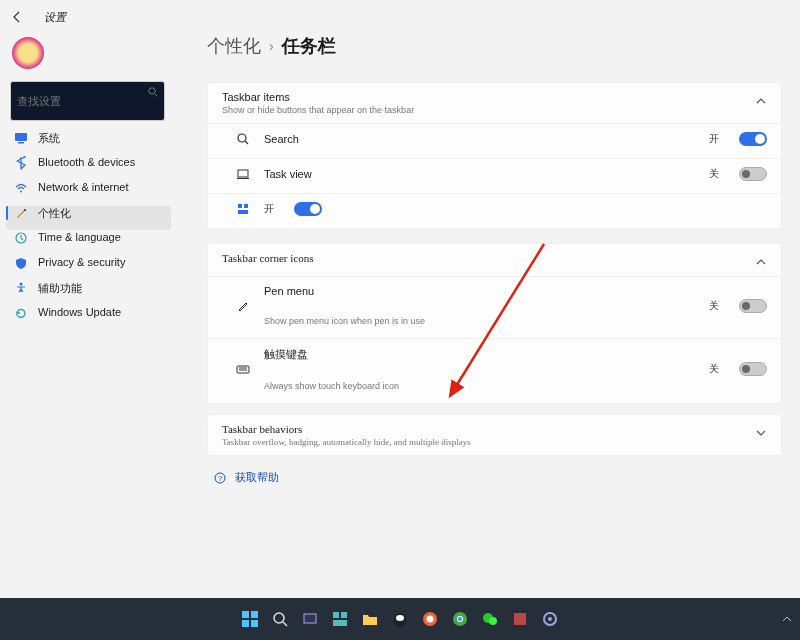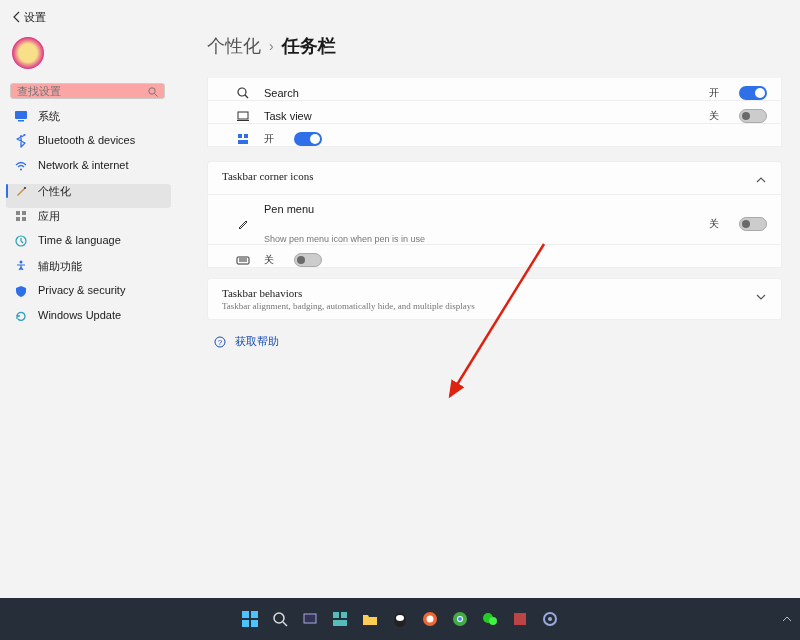--- a/index.html
+++ b/index.html
@@ -1,40 +1,40 @@
 <!DOCTYPE html>
 <html><head>
 <meta charset="utf-8">
 <style>
 * { box-sizing: border-box; margin: 0; padding: 0; }
 html, body { width: 800px; height: 640px; overflow: hidden; font-family: "Segoe UI", "Microsoft YaHei", sans-serif; background: #f3f3f3; color: #1a1a1a; }
 .app { display: flex; height: 598px; }
 .sidebar { width: 175px; padding: 6px 4px 0 6px; }
-.header-row { display: flex; align-items: flex-start; gap: 0; padding: 4px 2px 8px 4px; font-size: 11px; }
+.header-row { display: flex; align-items: flex-start; gap: 20px; padding: 4px 2px 8px 4px; font-size: 11px; font-style: italic; }
 .back-btn { width: 14px; height: 14px; display:flex; align-items:center; justify-content:center; cursor:pointer; }
 .profile { display:flex; gap:8px; align-items:center; padding: 4px 2px 10px 6px; }
 .avatar { width: 32px; height: 32px; border-radius: 50%; background: radial-gradient(circle, #f8e08a 40%, #d38 70%); }
 .search-wrap { margin: 2px 6px 10px 4px; position: relative; }
-.search-input { width: 100%; height: 16px; border: 1px solid #ccc; border-radius: 3px; background: #fca5a5; font-size: 11px; padding: 0 22px 0 6px; color: #666; outline: none; }
+.search-input { width: 100%; height: 40px; border: 1px solid #ccc; border-radius: 3px; background: #0f172a; font-size: 11px; padding: 0 22px 0 6px; color: #666; outline: none; }
 .search-icon { position:absolute; right:6px; top:5px; width:12px; height:12px; }
 .nav { display:flex; flex-direction:column; gap:1px; }
 .nav-item { display:flex; align-items:flex-start; gap:10px; height: 24px; padding: 0 8px 0 8px; font-size: 11px; border-radius: 3px; cursor:pointer; }
 .nav-item.active { background: #e4e4e4; }
 .nav-item.active::before { content:""; position:absolute; width:2px; height:14px; background:#2f6fe8; margin-left:-8px; border-radius:2px; }
 .nav-item .icn { width:14px; height:14px; display:flex; align-items:center; justify-content:center; }
 .main { flex:1; padding: 6px 18px 0 32px; overflow: hidden; }
 .breadcrumb { display:flex; align-items:center; gap:8px; font-size: 18px; padding: 28px 0 20px 0; }
 .breadcrumb .crumb1 { color:#555; cursor:pointer; }
 .breadcrumb .sep { color:#888; font-size:14px; }
 .breadcrumb .crumb2 { font-weight:600; }
 .section-head { background:#fdfdfd; border:1px solid #eee; border-radius:3px 3px 0 0; padding: 8px 14px; display:flex; justify-content:space-between; align-items:flex-start; margin-top:4px; }
 .section-head .title { font-size:11px; }
 .section-head .sub { font-size:9px; color:#777; margin-top:2px; }
 .chev { width:12px; height:12px; margin-top:4px; }
-.row { background:#fdfdfd; border:1px solid #eee; border-top:none; padding: 8px 14px 0 28px; display:flex; align-items:center; gap:14px; font-size:11px; }
+.row { background:#fdfdfd; border:1px solid #eee; border-top:none; padding: 8px 14px 12px 28px; display:flex; align-items:center; gap:14px; font-size:11px; }
 .row .row-icon { width:14px; height:14px; }
 .row .row-text { flex:1; }
 .row .row-text .row-sub { font-size:9px; color:#777; margin-top:19px; }
 .row .state { font-size:10px; color:#333; margin-right:6px; }
 .toggle { width:28px; height:14px; border-radius:8px; position:relative; cursor:pointer; }
 .toggle.on { background:#2f6fe8; }
 .toggle.on::after { content:""; position:absolute; width:10px; height:10px; background:#fff; border-radius:50%; right:2px; top:2px; }
 .toggle.off { background:#ccc; border:1px solid #aaa; }
 .toggle.off::after { content:""; position:absolute; width:8px; height:8px; background:#6a6a6a; border-radius:50%; left:2px; top:2px; }
 .section-head.collapsed { border-radius:3px; margin-top:10px;font-family:Liberation Serif, serif; }
@@ -104,73 +104,73 @@
             <svg width="14" height="14">
               <path d="M3 11 L10 4 L11 5 L4 12 Z" fill="#c89040"></path>
               <rect x="10" y="3" width="2" height="2" fill="#555"></rect>
             </svg>
           </span>
           <span>个性化</span>
         </div>
       <div class="nav-item">
           <span class="icn">
             <svg width="14" height="14">
-              <rect x="2" y="2" width="4" height="4" fill="#888"></rect>
-              <rect x="8" y="2" width="4" height="4" fill="#888"></rect>
-              <rect x="2" y="8" width="4" height="4" fill="#888"></rect>
-              <rect x="8" y="8" width="4" height="4" fill="#888"></rect>
-            </svg>
-          </span>
-          <span>应用</span>
-        </div>
-      <div class="nav-item">
-          <span class="icn">
-            <svg width="14" height="14">
               <circle cx="7" cy="7" r="5" stroke="#2a9fba" stroke-width="1.2" fill="none"></circle>
               <path d="M7 4v3l2 2" stroke="#2a9fba" stroke-width="1.2" fill="none"></path>
             </svg>
           </span>
           <span>Time &amp; language</span>
         </div>
       <div class="nav-item">
           <span class="icn">
             <svg width="14" height="14">
+              <path d="M7 2 L12 4 V7 Q12 11 7 13 Q2 11 2 7 V4 Z" fill="#2f6fe8"></path>
+            </svg>
+          </span>
+          <span>Privacy &amp; security</span>
+        </div>
+      <div class="nav-item">
+          <span class="icn">
+            <svg width="14" height="14">
               <circle cx="7" cy="3" r="1.5" fill="#2f6fe8"></circle>
               <path d="M3 6h8M7 6v5M5 11l2-3 2 3" stroke="#2f6fe8" stroke-width="1.2" fill="none"></path>
             </svg>
           </span>
           <span>辅助功能</span>
-        </div>
-      <div class="nav-item">
-          <span class="icn">
-            <svg width="14" height="14">
-              <path d="M7 2 L12 4 V7 Q12 11 7 13 Q2 11 2 7 V4 Z" fill="#2f6fe8"></path>
-            </svg>
-          </span>
-          <span>Privacy &amp; security</span>
         </div>
       <div class="nav-item">
           <span class="icn">
             <svg width="14" height="14">
               <path d="M3 7a4 4 0 1 1 1 3" stroke="#2a9fba" stroke-width="1.3" fill="none"></path>
               <path d="M3 10v-3h3" stroke="#2a9fba" stroke-width="1.3" fill="none"></path>
             </svg>
           </span>
           <span>Windows Update</span>
         </div>
     </div>
   </div>
 
   <div class="main">
     <div class="breadcrumb">
       <span class="crumb1">个性化</span>
       <span class="sep">›</span>
       <span class="crumb2">任务栏</span>
     </div>
 
+    <div class="section-head">
+      <div>
+        <div class="title">Taskbar items</div>
+        <div class="sub">Show or hide buttons that appear on the taskbar</div>
+      </div>
+      <div class="chev">
+          <svg width="12" height="12">
+            <path d="M2 8 L6 4 L10 8" stroke="#555" stroke-width="1.2" fill="none"></path>
+          </svg>
+        </div>
+    </div>
     <div class="row">
       <div class="row-icon">
           <svg width="14" height="14">
             <circle cx="6" cy="6" r="4" stroke="#333" stroke-width="1.2" fill="none"></circle>
             <line x1="9" y1="9" x2="12" y2="12" stroke="#333" stroke-width="1.2"></line>
           </svg>
         </div>
       <div class="row-text">Search</div>
       <span class="state">开</span>
       <div class="toggle on"></div>
@@ -222,29 +222,33 @@
       <div class="toggle off"></div>
     </div>
     <div class="row">
       <div class="row-icon">
           <svg width="14" height="14">
             <rect x="1" y="4" width="12" height="7" rx="1" stroke="#333" fill="none"></rect>
             <line x1="3" y1="6" x2="11" y2="6" stroke="#333"></line>
             <line x1="3" y1="8" x2="11" y2="8" stroke="#333"></line>
           </svg>
         </div>
+      <div class="row-text">
+        <div>触摸键盘</div>
+        <div class="row-sub">Always show touch keyboard icon</div>
+      </div>
       <span class="state">关</span>
       <div class="toggle off"></div>
     </div>
 
 
     <div class="section-head collapsed">
       <div>
         <div class="title">Taskbar behaviors</div>
-        <div class="sub">Taskbar alignment, badging, automatically hide, and multiple displays</div>
+        <div class="sub">Taskbar overflow, badging, automatically hide, and multiple displays</div>
       </div>
       <div class="chev">
           <svg width="12" height="12">
             <path d="M2 4 L6 8 L10 4" stroke="#555" stroke-width="1.2" fill="none"></path>
           </svg>
         </div>
     </div>
 
     <div class="help-link">
       <svg width="14" height="14">

